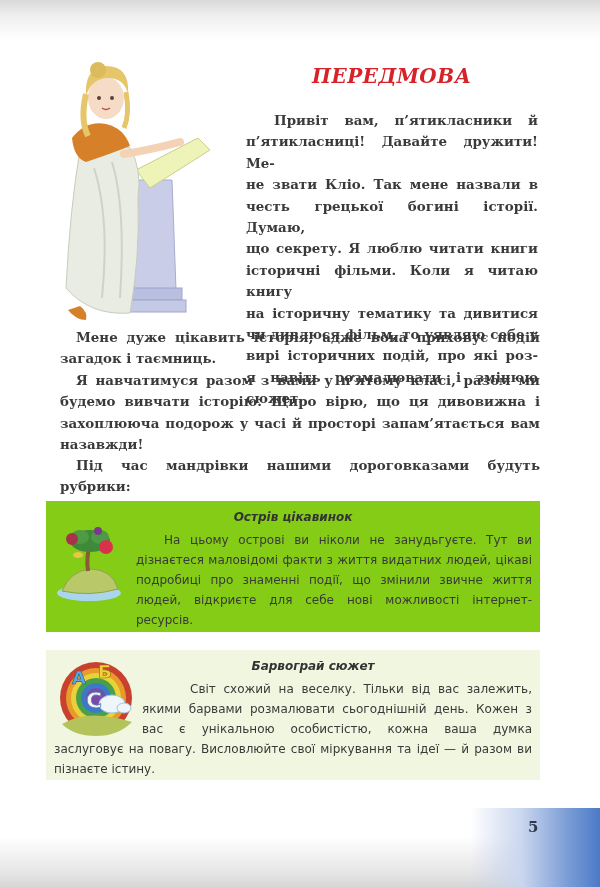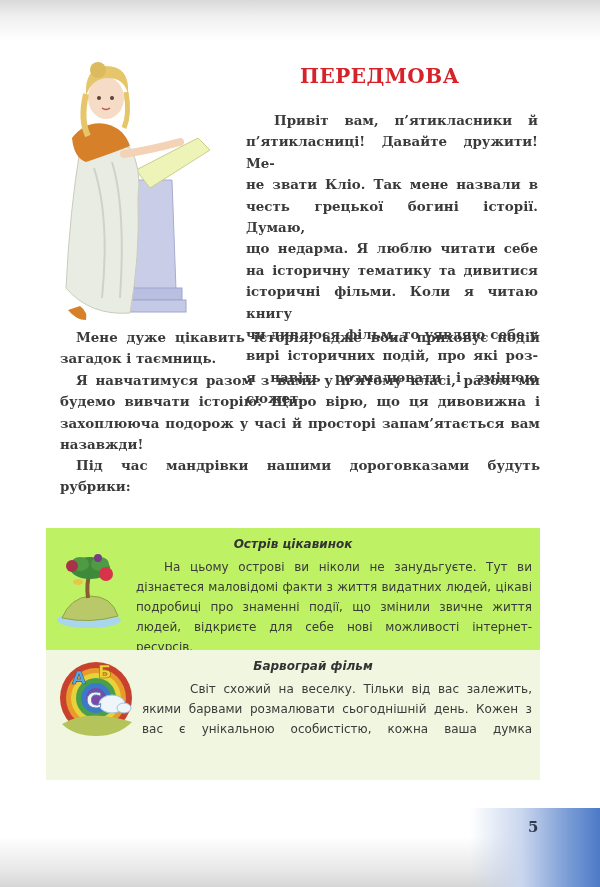--- a/index.html
+++ b/index.html
@@ -25,42 +25,42 @@
     position: absolute; left: 528px; top: 818px;
     font-family: "DejaVu Serif", serif; font-weight: bold; font-size: 15px; color: #2e3a4e;
   }
 
   
   .clio {
     position: absolute; left: 50px; top: 58px; width: 160px; height: 268px;
   }
 
   .title {
-    position: absolute; left: 300px; top: 64px;
+    position: absolute; left: 312px; top: 64px;
     font-family: "DejaVu Serif", serif; font-weight: bold; font-size: 20px;
-    color: #d6232a; letter-spacing: 0.5px;
+    color: #d6232a; letter-spacing: 0.5px; font-style: italic;
   }
 
   .intro {
     position: absolute; left: 246px; top: 110px; width: 292px;
     font-size: 13.4px; line-height: 21.4px; font-weight: bold;
     color: #3a3a3a; text-align: justify; margin: 0;
     text-indent: 28px;
   }
   .intro span.line { display: block; }
   .body-para {
     position: absolute; left: 60px; width: 480px;
     font-size: 13.4px; line-height: 21.4px; font-weight: bold;
     color: #3a3a3a; text-align: justify; margin: 0; text-indent: 16px;
   }
 
   .box {
     position: absolute; left: 46px; width: 494px;
   }
-  .box-island { top: 501px; height: 131px; background: #bef264; margin-top: 27px; }
+  .box-island { top: 501px; height: 131px; background: #84cc16; }
   .box-ideas  { top: 650px; height: 130px; background: #f0f6df; }
 
   .box-title {
     position: absolute; left: 0; width: 494px; text-align: center;
     font-family: "DejaVu Sans", "Liberation Sans", sans-serif;
     font-weight: bold; font-style: italic; font-size: 12px; color: #333;
   }
   .box-text {
     position: absolute;
     font-family: "DejaVu Sans", "Liberation Sans", sans-serif;
@@ -104,23 +104,23 @@
   <path d="M52,50 Q56,53 60,50" stroke="#b5564a" stroke-width="1.5" fill="none"></path>
 </svg>
 
 <div class="title">ПЕРЕДМОВА</div>
 
 <p class="intro" style="text-indent:0;">
   <span class="line" style="text-indent:28px; text-align-last: justify;">Привіт вам, п’ятикласники й</span>
   <span class="line" style="text-align-last: justify;">п’ятикласниці! Давайте дружити! Ме-</span>
   <span class="line" style="text-align-last: justify;">не звати Кліо. Так мене назвали в</span>
   <span class="line" style="text-align-last: justify;">честь грецької богині історії. Думаю,</span>
-  <span class="line" style="text-align-last: justify;">що недарма. Я люблю читати себе</span>
+  <span class="line" style="text-align-last: justify;">що секрету. Я люблю читати книги</span>
+  <span class="line" style="text-align-last: justify;">історичні фільми. Коли я читаю книгу</span>
   <span class="line" style="text-align-last: justify;">на історичну тематику та дивитися</span>
-  <span class="line" style="text-align-last: justify;">історичні фільми. Коли я читаю книгу</span>
   <span class="line" style="text-align-last: justify;">чи дивлюся фільм, то уявляю себе у</span>
   <span class="line" style="text-align-last: justify;">вирі історичних подій, про які роз-</span>
   <span class="line" style="text-align-last: justify;">я навіть розмалювати і змінюю сюжет.</span>
 </p>
 
 <p class="body-para" style="top:327px;">Мене дуже цікавить історія, адже вона приховує подій загадок і таємниць.</p>
 <p class="body-para" style="top:370px;">Я навчатимуся разом з вами у п’ятому класі, разом ми будемо вивчати історію. Щиро вірю, що ця дивовижна і захоплююча подорож у часі й просторі запам’ятається вам назавжди!</p>
 <p class="body-para" style="top:455px;">Під час мандрівки нашими дороговказами будуть рубрики:</p>
 
 <div class="box box-island">
@@ -148,19 +148,20 @@
     <circle cx="38" cy="44" r="20" fill="#4aa04a"></circle>
     <circle cx="38" cy="44" r="15" fill="#3a7ac8"></circle>
     <circle cx="38" cy="44" r="10" fill="#7a4aa8"></circle>
     <path d="M4,70 Q30,54 74,68 Q60,82 38,82 Q16,82 4,70 Z" fill="#b4c45a"></path>
     <ellipse cx="54" cy="50" rx="13" ry="9" fill="#eef6fb" stroke="#9cc6e0" stroke-width="1"></ellipse>
     <ellipse cx="66" cy="54" rx="7" ry="5" fill="#eef6fb" stroke="#9cc6e0" stroke-width="1"></ellipse>
     <text x="14" y="30" font-family="DejaVu Sans, sans-serif" font-weight="bold" font-size="18" fill="#5aa8e0" stroke="#2a5a90" stroke-width="0.6">А</text>
     <text x="40" y="24" font-family="DejaVu Sans, sans-serif" font-weight="bold" font-size="18" fill="#f0d23a" stroke="#8a6a10" stroke-width="0.6">Б</text>
     <text x="28" y="54" font-family="DejaVu Sans, sans-serif" font-weight="bold" font-size="22" fill="#f2f6fa" stroke="#5a7ab0" stroke-width="0.8">С</text>
   </svg>
-  <div class="box-title" style="top:9px; padding-left:40px; box-sizing:border-box;">Барвограй фільм</div>
+  <div class="box-title" style="top:9px; padding-left:40px; box-sizing:border-box;">Барвограй сюжет</div>
   <p class="box-text" style="left:96px; top:29px; width:390px; text-indent:48px; text-align-last: justify;">Світ схожий на веселку. Тільки від вас залежить, якими барвами розмалювати сьогоднішній день. Кожен з вас є унікальною особистістю, кожна ваша думка</p>
+  <p class="box-text" style="left:8px; top:89px; width:478px;">заслуговує на повагу. Висловлюйте свої міркування та ідеї — й разом ви пізнаєте істину.</p>
 </div>
 
 <div class="bottom-shade"></div>
 <div class="corner-band"></div>
 <div class="page-number">5</div>
 
 </body></html>

